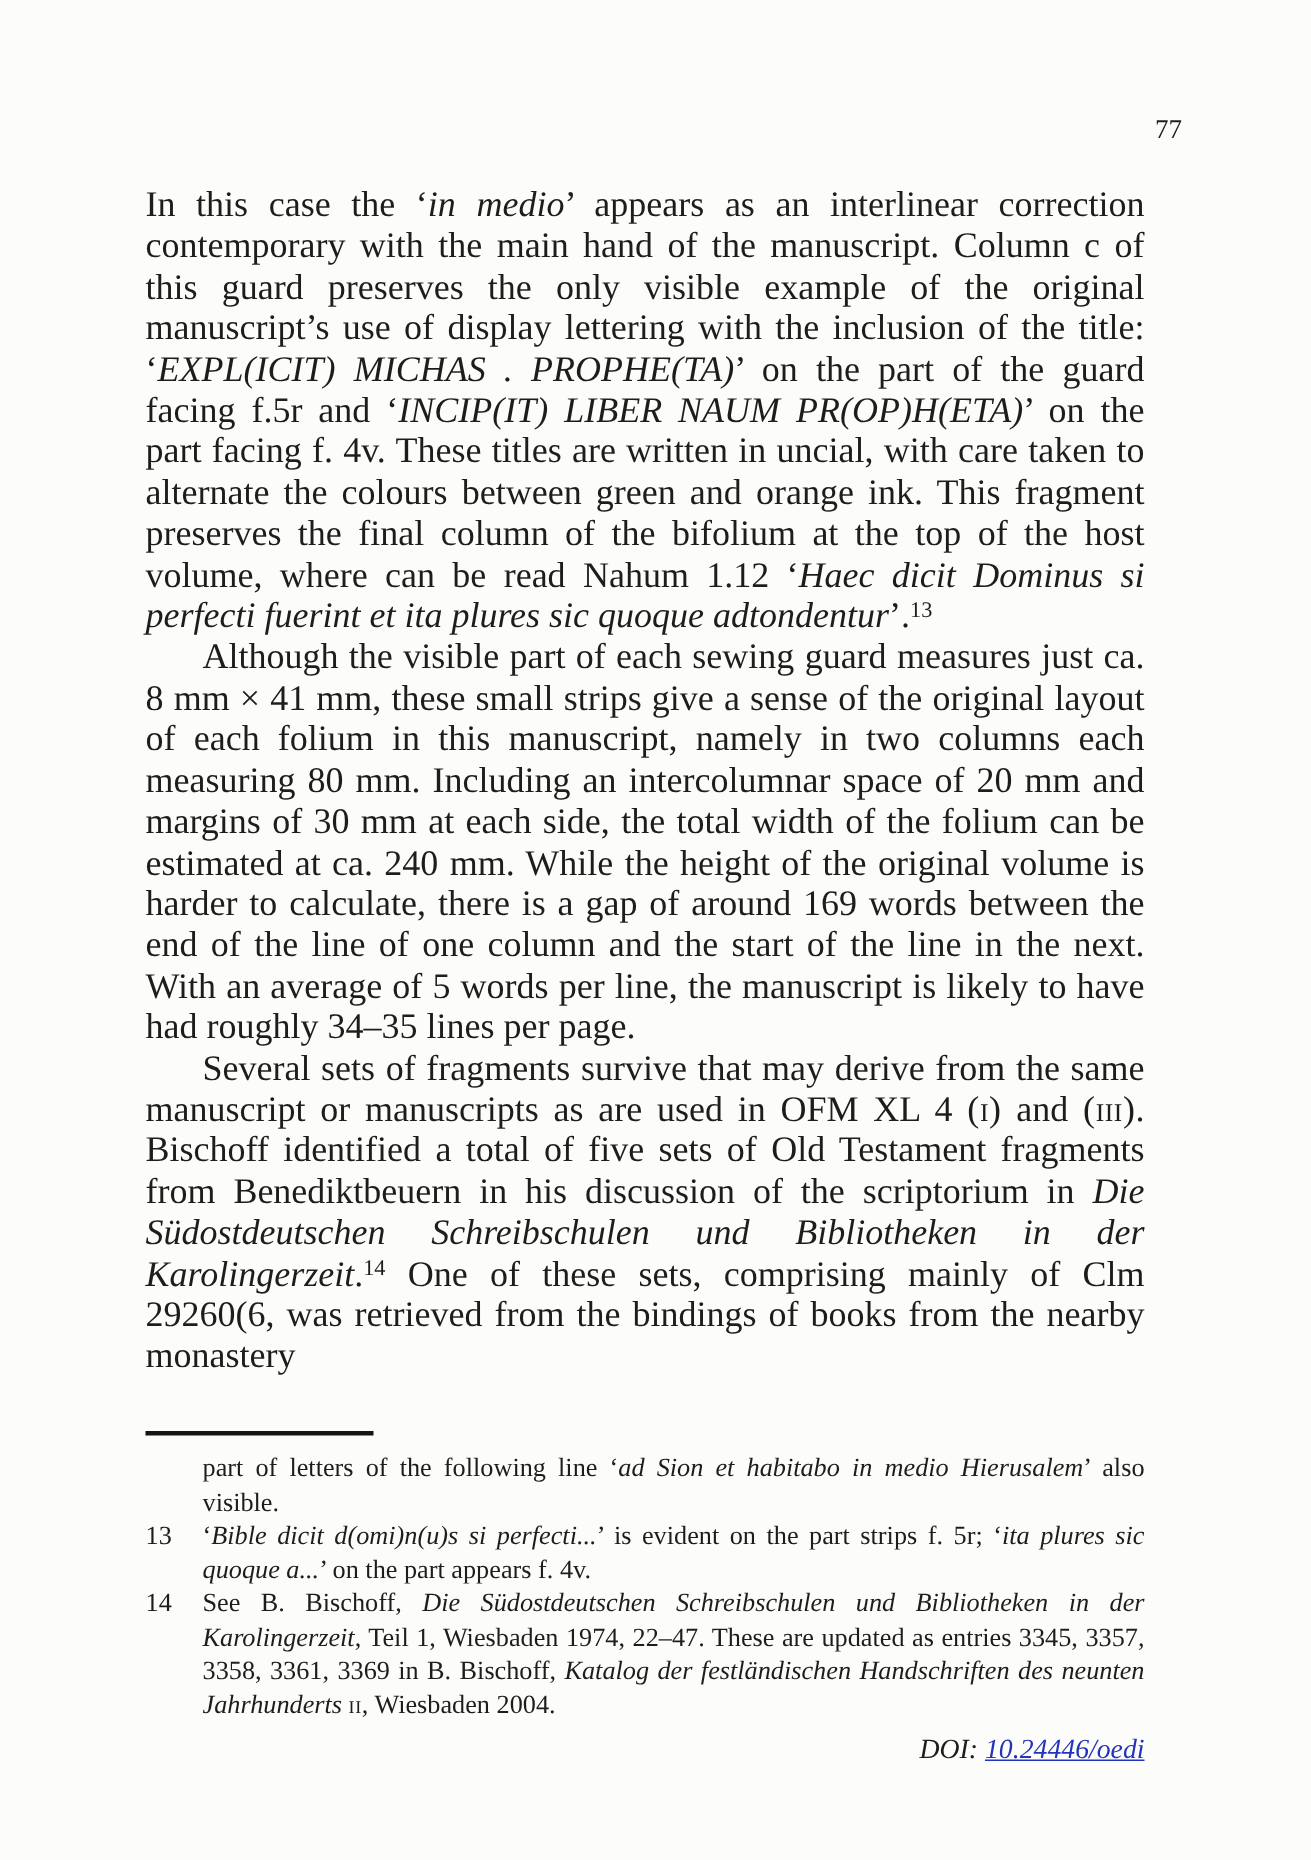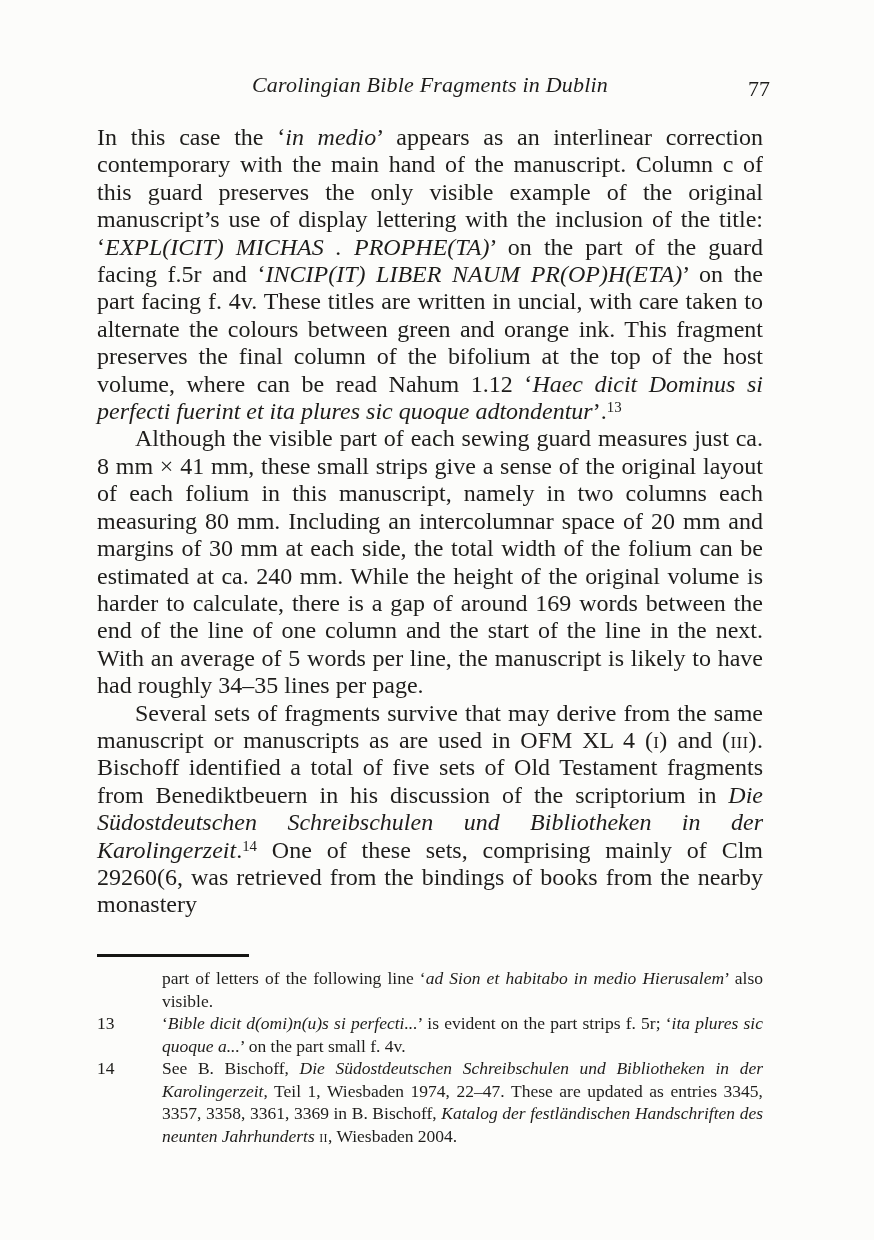--- a/index.html
+++ b/index.html
@@ -23,22 +23,22 @@
     text-align: center;
     font-style: italic;
     font-size: 22px;
     letter-spacing: 0.2px;
   }
   .page-number {
     position: absolute;
     top: 76px;
     left: 748px;
     width: 40px;
-    font-size: 22px;
-    text-align: left;
+    font-size: 18px;
+    text-align: right;
   }
   .body-text {
     position: absolute;
     top: 124px;
     left: 97px;
     width: 666px;
     font-size: 24px;
     line-height: 27.4px;
     text-align: justify;
   }
@@ -60,21 +60,21 @@
     width: 666px;
     font-size: 17.5px;
     line-height: 22.5px;
   }
   .fn-rule {
     width: 152px;
     height: 3px;
     background: #151513;
     margin: 0 0 10px 0;
   }
-  .fn-item { display: flex; gap: 27px; }
+  .fn-item { display: flex; }
   .fn-num { flex: 0 0 38px; }
   .fn-text { flex: 1; text-align: justify; }
   .doi-line {
     position: absolute;
     top: 1157px;
     left: 97px;
     width: 666px;
     text-align: right;
     font-size: 18.5px;
     font-style: italic;
@@ -83,45 +83,43 @@
     color: #2433bb;
     text-decoration: underline;
     cursor: pointer;
   }
 </style>
 </head>
 <body>
 
 <div class="page">
 
-  <div class="running-header">
-    <div class="running-title">Carolingian Bible Fragments in Dublin</div>
-  </div>
 
   <div class="page-number">77</div>
 
   <div class="body-text">
     <p class="para"><span>In this case the ‘</span><span class="run-italic">in medio</span><span>’ appears as an interlinear correction contemporary with the main hand of the manuscript. Column c of this guard preserves the only visible example of the original manuscript’s use of display lettering with the inclusion of the title: ‘</span><span class="run-italic">EXPL(ICIT) MICHAS . PROPHE(TA)</span><span>’ on the part of the guard facing f.5r and ‘</span><span class="run-italic">INCIP(IT) LIBER NAUM PR(OP)H(ETA)</span><span>’ on the part facing f. 4v. These titles are written in uncial, with care taken to alternate the colours between green and orange ink. This fragment preserves the final column of the bifolium at the top of the host volume, where can be read Nahum 1.12 ‘</span><span class="run-italic">Haec dicit Dominus si perfecti fuerint et ita plures sic quoque adtondentur</span><span>’.</span><sup class="run-sup">13</sup></p>
     <p class="para indent"><span>Although the visible part of each sewing guard measures just ca. 8&nbsp;mm × 41&nbsp;mm, these small strips give a sense of the original layout of each folium in this manuscript, namely in two columns each measuring 80&nbsp;mm. Including an intercolumnar space of 20&nbsp;mm and margins of 30&nbsp;mm at each side, the total width of the folium can be estimated at ca. 240&nbsp;mm. While the height of the original volume is harder to calculate, there is a gap of around 169 words between the end of the line of one column and the start of the line in the next. With an average of 5 words per line, the manuscript is likely to have had roughly 34–35 lines per page.</span></p>
     <p class="para indent"><span>Several sets of fragments survive that may derive from the same manuscript or manuscripts as are used in OFM XL 4 </span><span class="run-smallcaps">(i)</span><span> and </span><span class="run-smallcaps">(iii)</span><span>. Bischoff identified a total of five sets of Old Testament fragments from Benediktbeuern in his discussion of the scriptorium in </span><span class="run-italic">Die Südostdeutschen Schreibschulen und Bibliotheken in der Karolingerzeit</span><span>.</span><sup class="run-sup">14</sup><span> One of these sets, comprising mainly of Clm 29260(6, was retrieved from the bindings of books from the nearby monastery</span></p>
   </div>
 
   <div class="footnotes">
     <div class="fn-rule"></div>
 
     <div class="fn-item">
       <span class="fn-num"></span>
       <span class="fn-text"><span>part of letters of the following line ‘</span><span class="run-italic">ad Sion et habitabo in medio Hierusalem</span><span>’ also visible.</span></span>
     </div>
 
     <div class="fn-item">
       <span class="fn-num">13</span>
-      <span class="fn-text"><span>‘</span><span class="run-italic">Bible dicit d(omi)n(u)s si perfecti...</span><span>’ is evident on the part strips f. 5r; ‘</span><span class="run-italic">ita plures sic quoque a...</span><span>’ on the part small f. 4v.</span></span>
+      <span class="fn-text"><span>‘</span><span class="run-italic">Bible dicit d(omi)n(u)s si perfecti...</span><span>’ is evident on the part strips f. 5r; ‘</span><span class="run-italic">ita plures sic quoque a...</span><span>’ on the part appears f. 4v.</span></span>
     </div>
 
     <div class="fn-item">
       <span class="fn-num">14</span>
       <span class="fn-text"><span>See B.&nbsp;Bischoff, </span><span class="run-italic">Die Südostdeutschen Schreibschulen und Bibliotheken in der Karolingerzeit</span><span>, Teil 1, Wiesbaden 1974, 22–47. These are updated as entries 3345, 3357, 3358, 3361, 3369 in B.&nbsp;Bischoff, </span><span class="run-italic">Katalog der festländischen Handschriften des neunten Jahrhunderts</span><span> </span><span class="run-smallcaps">ii</span><span>, Wiesbaden 2004.</span></span>
     </div>
   </div>
 
+  <div class="doi-line"><span class="run-italic">DOI: </span><a class="run-link">10.24446/oedi</a></div>
 
 </div>
 
 </body></html>

